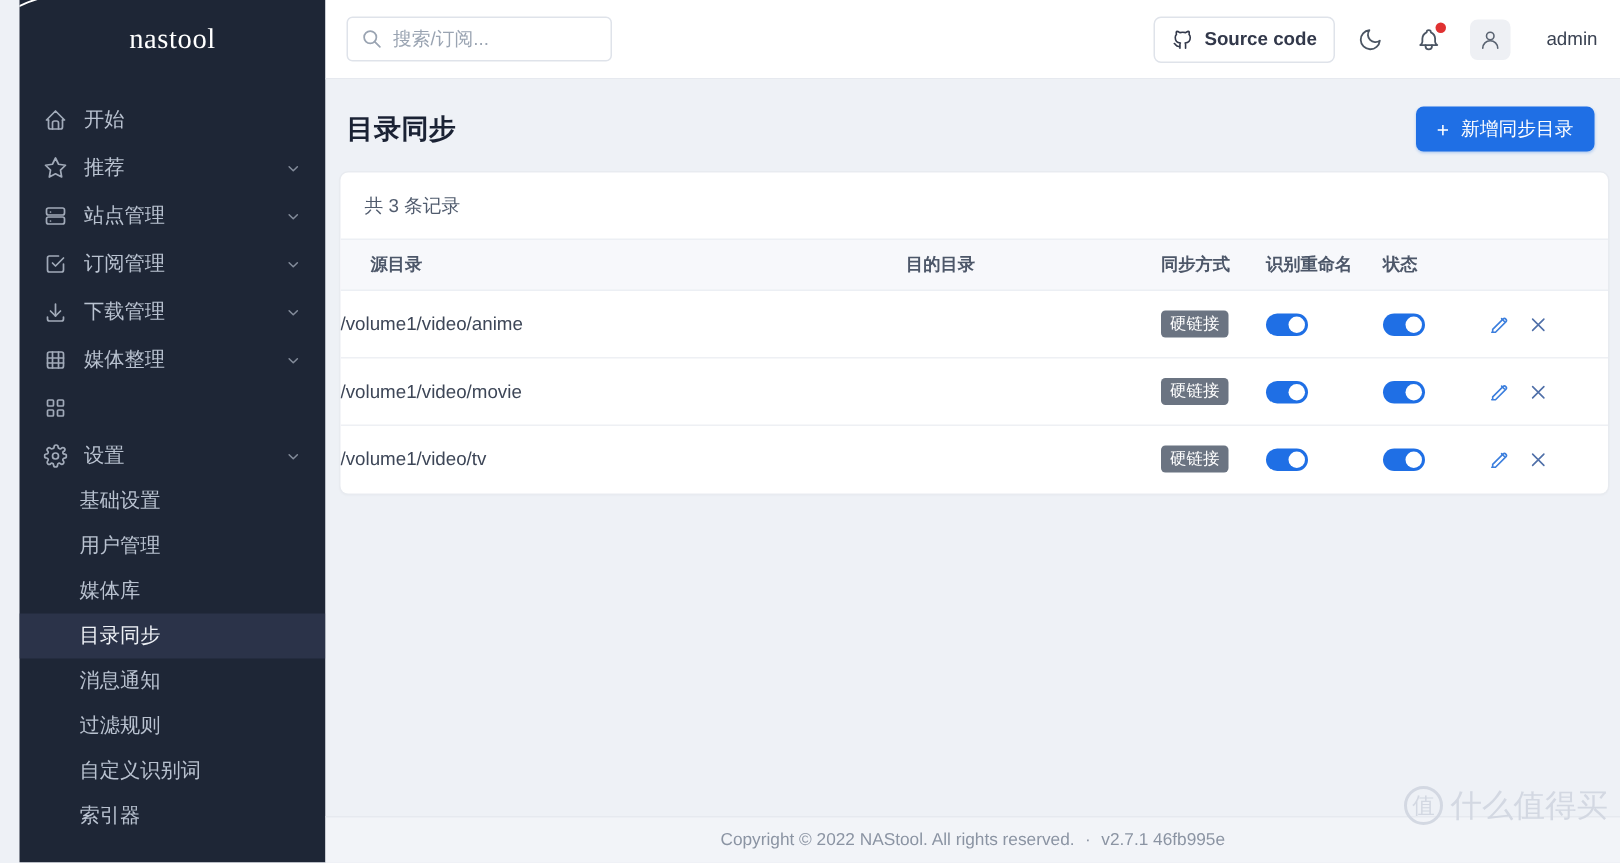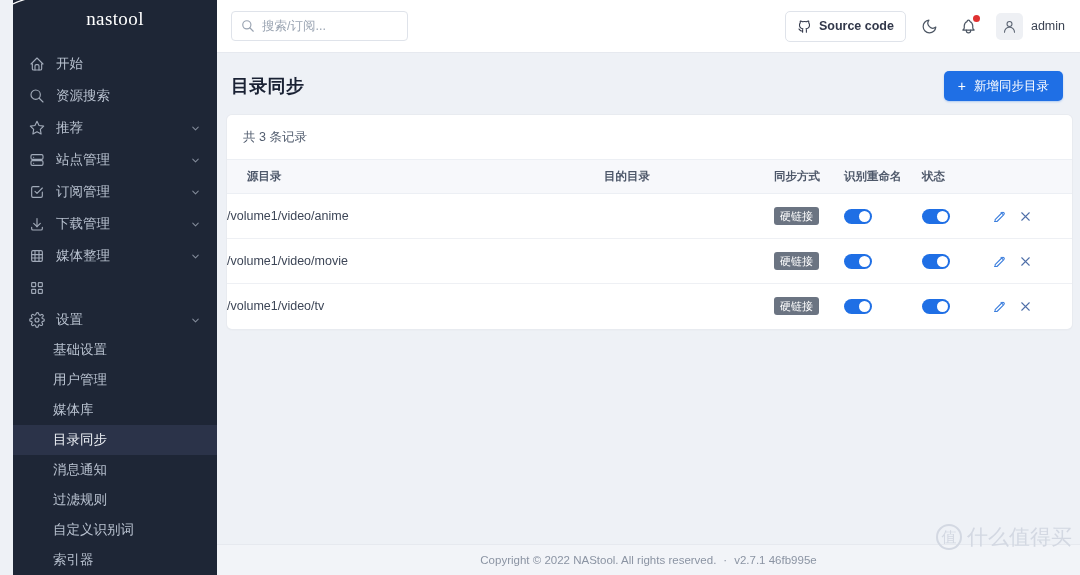--- a/index.html
+++ b/index.html
@@ -96,21 +96,21 @@
   .badge-dot {
     position:absolute; top:4px; right:4px; width:7px; height:7px;
     background:#e03131; border-radius:50%;
   }
   .avatar {
     width:27px; height:27px; border-radius:5px; background:#eef0f4;
     display:flex; align-items:center; justify-content:center;
     margin-left:12px; cursor:pointer; color:#5b6472;
   }
   .avatar svg { width:15px; height:15px; display:block; }
-  .uname { font-size:12.5px; color:#3a4252; margin-left:8px; margin-right:2px; }
+  .uname { font-size:12.5px; color:#3a4252; margin-left:24px; margin-right:2px; }
 
   
   .page-head {
     display:flex; align-items:center;
     padding:18px 17px 14px 14px;
     flex:0 0 auto;
   }
   .page-title { font-size:18px; font-weight:bold; color:#1a2234; letter-spacing:.3px; }
   .btn-primary {
     margin-left:auto; background:#1f6fe5; color:#fff; border:none;
@@ -211,29 +211,20 @@
         <span class="ico">
           <svg viewBox="0 0 24 24" fill="none" stroke="currentColor" stroke-width="1.7" stroke-linecap="round" stroke-linejoin="round">
               <path d="M5 12l-2 0 9-9 9 9-2 0"></path>
               <path d="M5 12v7a2 2 0 0 0 2 2h10a2 2 0 0 0 2-2v-7"></path>
               <path d="M9 21v-6a2 2 0 0 1 2-2h2a2 2 0 0 1 2 2v6"></path>
             </svg>
         </span>
         <span class="lbl">开始</span>
       </div>
 
-      <div class="nav-item item-sp">
-        <span class="ico">
-          <svg viewBox="0 0 24 24" fill="none" stroke="currentColor" stroke-width="1.7" stroke-linecap="round" stroke-linejoin="round">
-              <circle cx="10" cy="10" r="7"></circle>
-              <path d="M21 21l-6-6"></path>
-            </svg>
-        </span>
-        <span class="lbl">资源搜索</span>
-      </div>
 
       <div class="nav-item item-sp">
         <span class="ico">
           <svg viewBox="0 0 24 24" fill="none" stroke="currentColor" stroke-width="1.7" stroke-linecap="round" stroke-linejoin="round">
               <path d="M12 17.75l-6.17 3.24 1.18-6.87-5-4.87 6.9-1L12 2l3.09 6.25 6.9 1-5 4.87 1.18 6.87z"></path>
             </svg>
         </span>
         <span class="lbl">推荐</span>
         <span class="chev">
           <svg viewBox="0 0 24 24" fill="none" stroke="currentColor" stroke-width="2.2" stroke-linecap="round" stroke-linejoin="round">

